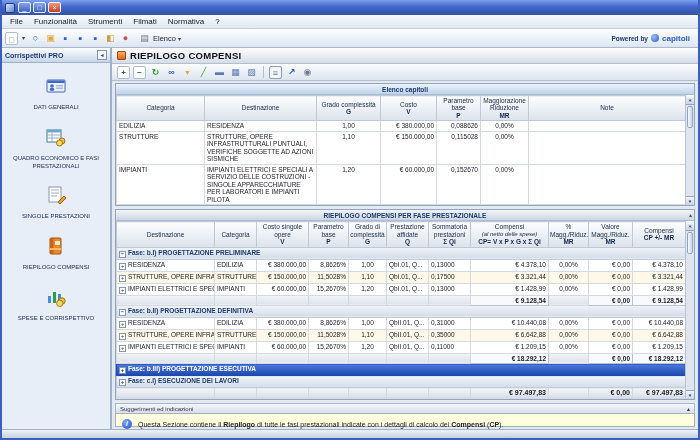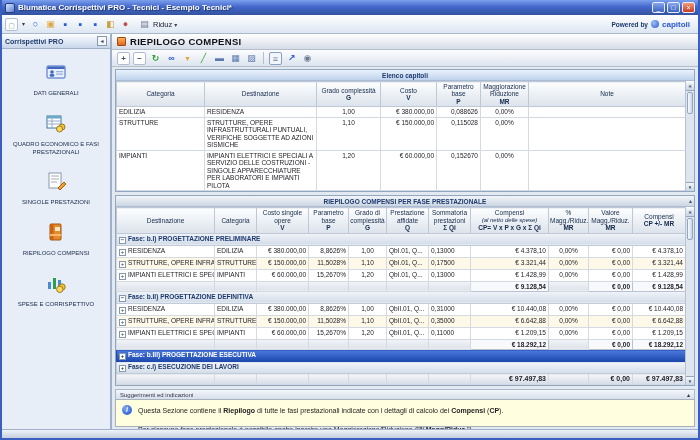--- a/index.html
+++ b/index.html
@@ -139,44 +139,51 @@
   .statusbar { height:9px; flex:none; background:linear-gradient(#eef2f8,#c4d0e0);
                border-top:1px solid #9fb0c8; }
 </style>
 </head>
 <body>
 
 <div class="window">
 
   <div class="titlebar">
     <span class="app-icon"></span>
-    <span class="title-text">Blumatica Corrispettivi PRO - Tecnici - Esempio Tecnici*</span>
     <span id="win-btns" style="display:flex;gap:2px;">
         <span class="win-btn btn-min">_</span>
         <span class="win-btn btn-max">□</span>
         <span class="win-btn btn-close">×</span>
       </span>
   </div>
 
+  <div class="menubar">
+    <span class="menu-item">File</span>
+    <span class="menu-item">Funzionalità</span>
+    <span class="menu-item">Strumenti</span>
+    <span class="menu-item">Filmati</span>
+    <span class="menu-item">Normativa</span>
+    <span class="menu-item">?</span>
+  </div>
 
   <div class="toolbar">
     <div class="tb-icons" id="main-toolbar-icons">
         <span class="icon new-document-icon">▢</span>
         <span class="icon dropdown-arrow-icon">▾</span>
         <span class="icon search-icon">○</span>
         <span class="icon open-folder-icon">▣</span>
         <span class="icon save-icon">▪</span>
         <span class="icon save-as-icon">▪</span>
         <span class="icon save-report-icon">▪</span>
         <span class="icon explorer-panel-icon">◧</span>
         <span class="icon users-icon">●</span>
       </div>
     <span class="tb-btn">
       <span class="icon print-icon">▤</span>
-      <span>Riduz</span>
+      <span>Elenco</span>
       <span class="dd">▾</span>
     </span>
     <div class="powered">
       <span>Powered by</span>
       <span class="powered-globe"></span>
       <span class="brand">capitoli</span>
     </div>
   </div>
 
   <div class="body">

